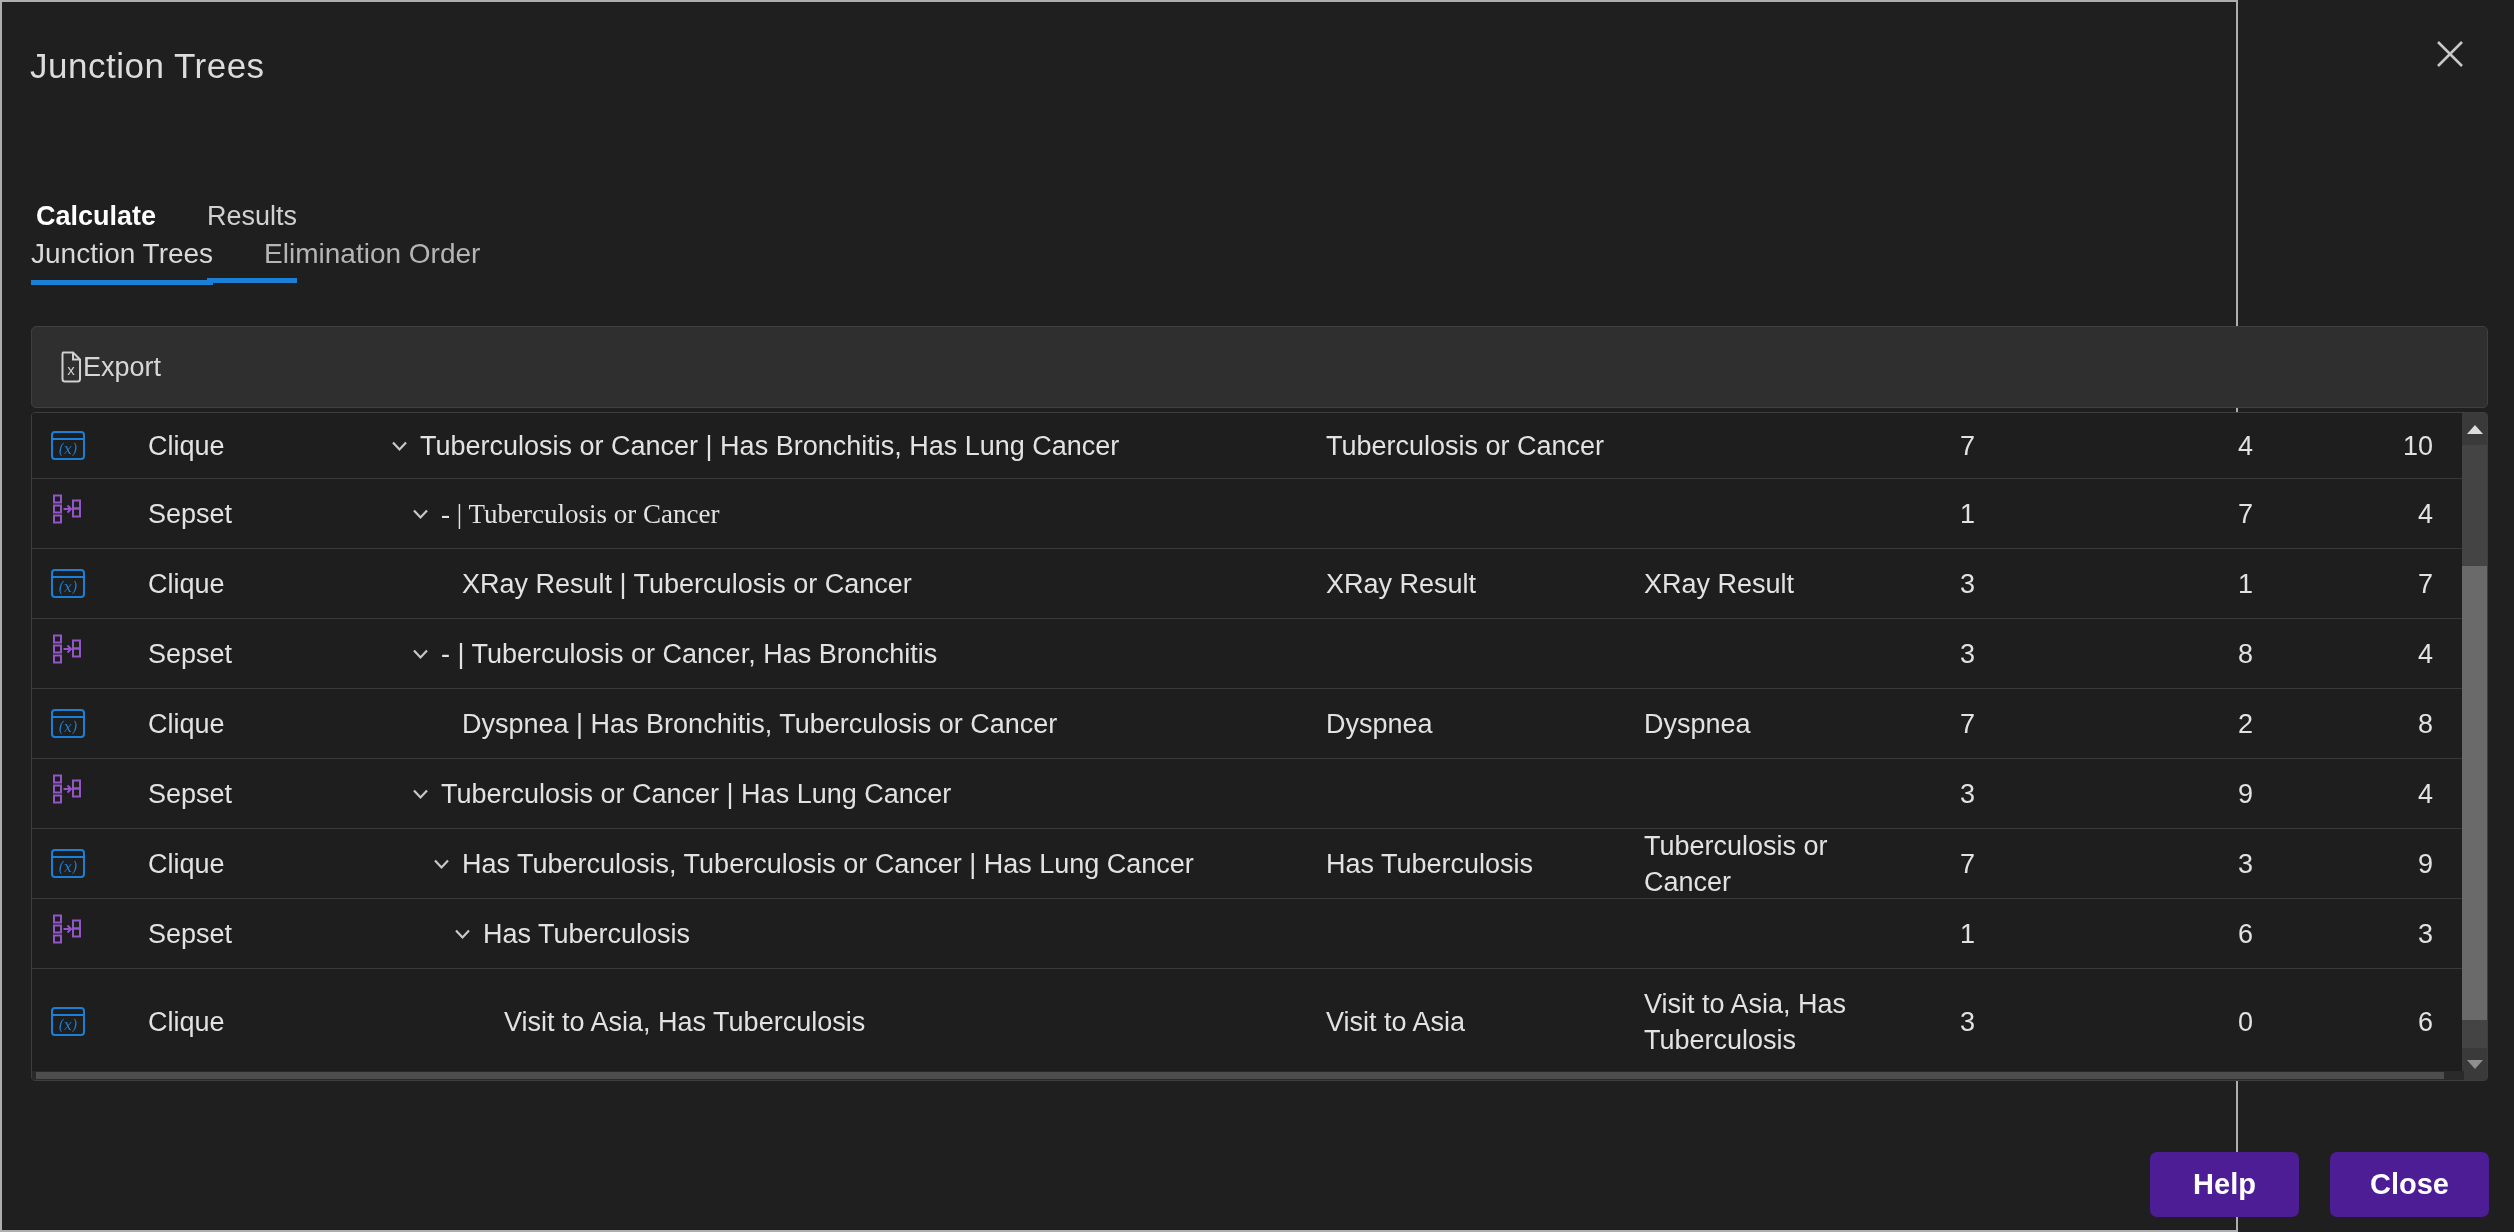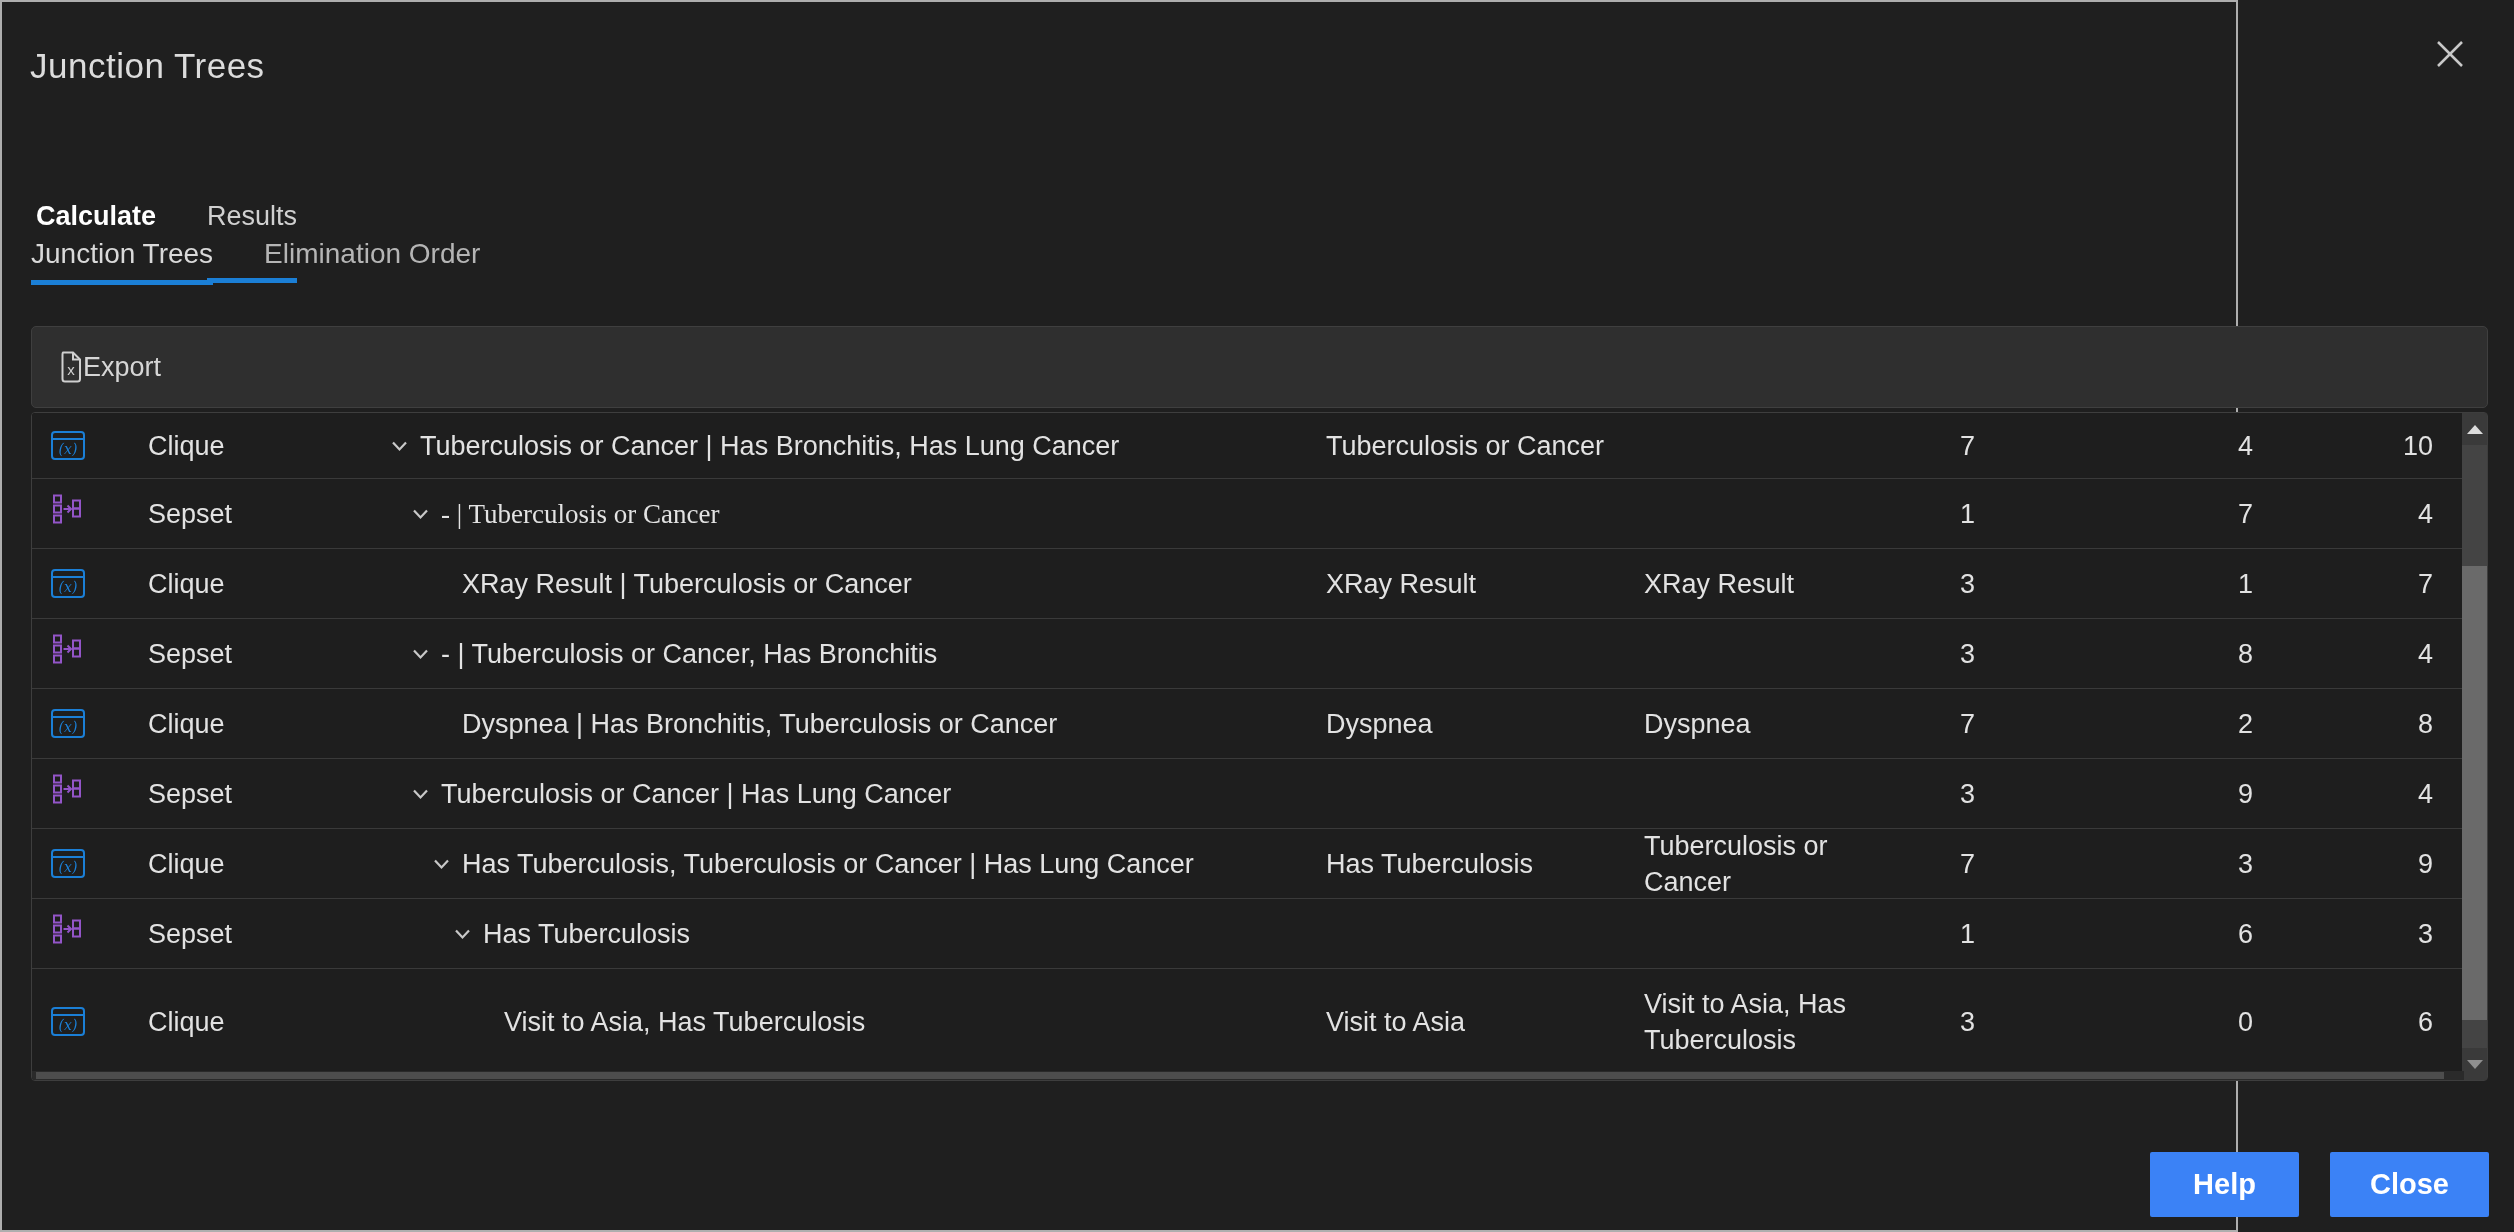--- a/index.html
+++ b/index.html
@@ -64,21 +64,21 @@
   .vs-down{bottom:0;}
   .tri-up{width:0;height:0;border-left:8px solid transparent;border-right:8px solid transparent;border-bottom:9px solid #dcdcdc;}
   .tri-down{width:0;height:0;border-left:8px solid transparent;border-right:8px solid transparent;border-top:9px solid #8f8f8f;}
   .vs-thumb{position:absolute;left:0;top:153px;width:25px;height:454px;background:#6a6a6a;cursor:pointer;}
 
   
   .hscroll{position:absolute;left:0;bottom:0;width:2432px;height:9px;background:#2a2a2a;}
   .hs-thumb{position:absolute;left:4px;top:1px;height:7px;width:2408px;background:#4d4d4d;cursor:pointer;}
 
   
-  .btn{position:absolute;top:1150px;height:65px;background:#3b82f6;color:#ffffff;font-size:29px;font-weight:bold;display:flex;align-items:center;justify-content:center;border-radius:2px;cursor:pointer;}
+  .btn{position:absolute;top:1150px;height:65px;background:#4c1d95;color:#ffffff;font-size:29px;font-weight:bold;display:flex;align-items:center;justify-content:center;border-radius:7px;cursor:pointer;}
   .btn-help{left:2148px;width:149px;}
   .btn-close{left:2328px;width:159px;}
 </style>
 </head>
 <body>
 
 <div class="dialog">
 
   <div class="title">Junction Trees</div>
 

